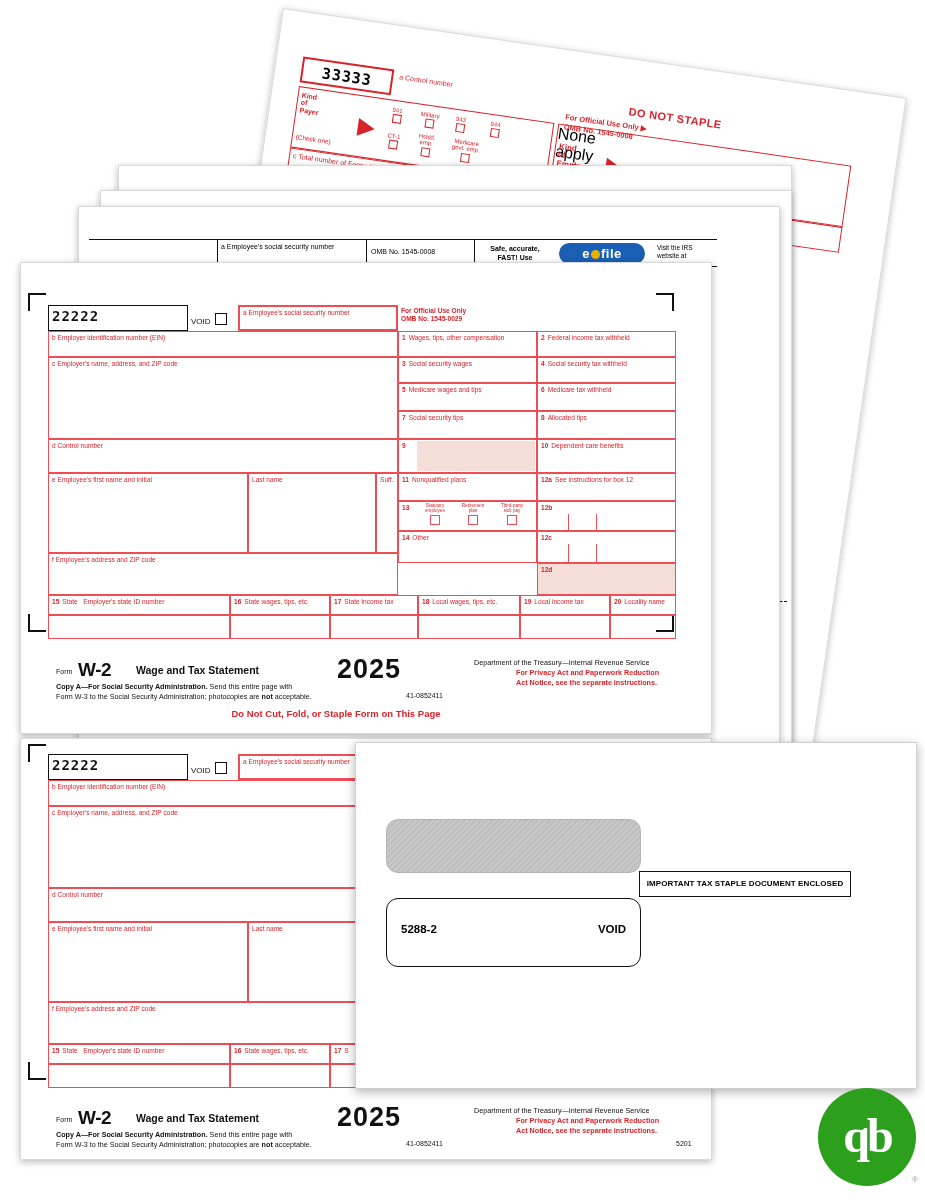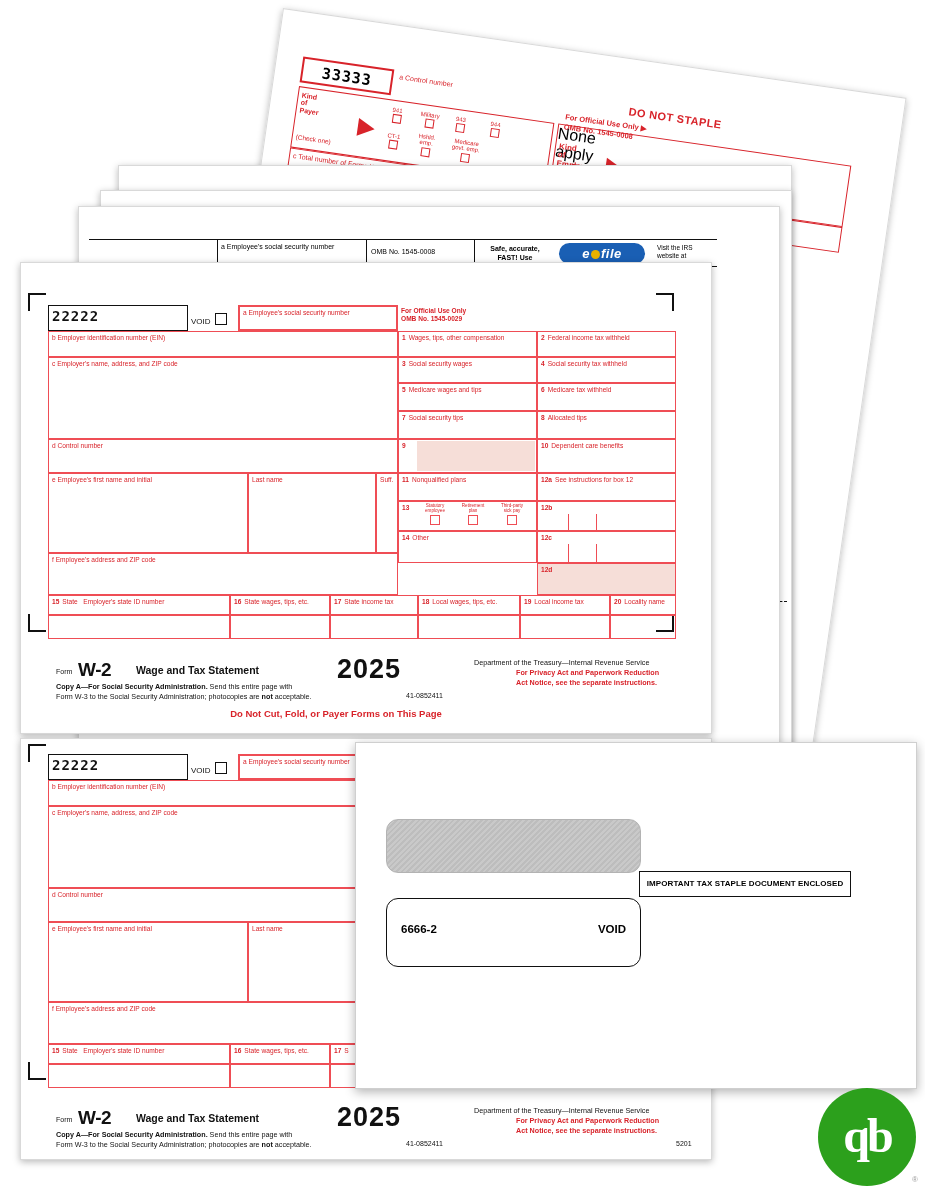--- a/index.html
+++ b/index.html
@@ -65,21 +65,21 @@
   .efile-band{
     position:absolute;left:10px;top:32px;width:628px;height:28px;
     border-top:1px solid #111;border-bottom:1px solid #111;box-sizing:border-box;
   }
   .efile-band .cellA{position:absolute;left:0;top:0;width:128px;height:100%;border-right:1px solid #111;}
   .efile-band .cellB{position:absolute;left:128px;top:0;width:150px;height:100%;border-right:1px solid #111;font-size:7px;padding:3px 4px;box-sizing:border-box;}
   .efile-band .cellC{position:absolute;left:278px;top:0;width:108px;height:100%;border-right:1px solid #111;font-size:7px;padding:8px 4px;box-sizing:border-box;}
   .efile-band .cellD{position:absolute;left:386px;top:0;width:80px;height:100%;font-size:7px;font-weight:bold;padding:5px 2px;box-sizing:border-box;text-align:center;line-height:1.25;}
   .efile-logo{
     position:absolute;left:470px;top:3px;width:86px;height:21px;border-radius:11px;
-    background:#1a5fb4;color:#fff;font-style:italic;font-weight:bold;font-size:13px;
+    background:#1a5fb4;color:#fff;font-weight:bold;font-size:13px;
     text-align:center;line-height:21px;letter-spacing:.5px;
   }
   .efile-logo .dot{display:inline-block;width:9px;height:9px;border-radius:50%;background:#e8b100;vertical-align:middle;margin:0 1px;}
   .efile-band .cellE{position:absolute;left:566px;top:0;width:62px;height:100%;font-size:6.5px;padding:4px 2px;box-sizing:border-box;line-height:1.3;}
 
   
   .w2a{left:20px;top:262px;width:690px;height:470px;}
   .w2b{left:20px;top:738px;width:690px;height:420px;}
 
   .corner{position:absolute;width:16px;height:16px;border:2px solid #111;}
@@ -310,21 +310,21 @@
     <span class="w2title" style="position:absolute;left:22px;top:3px;">W-2</span>
     <span class="w2sub" style="position:absolute;left:80px;top:8px;">Wage and Tax Statement</span>
     <span class="year" style="position:absolute;left:281px;top:-2px;">2025</span>
     <span style="position:absolute;left:418px;top:2px;font-size:7.2px;">Department of the Treasury—Internal Revenue Service</span>
     <span style="position:absolute;left:460px;top:12px;font-size:7.2px;font-weight:bold;color:#d8232a;line-height:1.35;">For Privacy Act and Paperwork Reduction<br>Act Notice, see the separate instructions.</span>
     <span style="position:absolute;left:0;top:26px;font-size:7.2px;line-height:1.35;">
       <b>Copy A—For Social Security Administration.</b><span> Send this entire page with</span><br>
       <span>Form W-3 to the Social Security Administration; photocopies are </span><b>not</b><span> acceptable.</span>
     </span>
     <span style="position:absolute;left:350px;top:36px;font-size:7px;">41-0852411</span>
-    <div class="dncf" style="position:absolute;left:0;top:52px;width:560px;">Do Not Cut, Fold, or Payer Forms on This Page</div>
+    <div class="dncf" style="position:absolute;left:0;top:52px;width:560px;">Do Not Cut, Fold, or Staple Form on This Page</div>
   </div>
 
   <div class="sheet w2b"></div>
 
   <div class="corner" style="left:28px;top:744px;border-right:none;border-bottom:none;"></div>
   <div class="corner" style="left:656px;top:744px;border-left:none;border-bottom:none;"></div>
   <div class="corner" style="left:28px;top:1062px;border-right:none;border-top:none;"></div>
   <div class="corner" style="left:656px;top:1062px;border-left:none;border-top:none;"></div>
 
   <div class="formbody" style="left:48px;top:754px;width:628px;height:330px;">
@@ -392,21 +392,21 @@
       <b>Copy A—For Social Security Administration.</b><span> Send this entire page with</span><br>
       <span>Form W-3 to the Social Security Administration; photocopies are </span><b>not</b><span> acceptable.</span>
     </span>
     <span style="position:absolute;left:350px;top:36px;font-size:7px;">41-0852411</span>
     <span style="position:absolute;left:620px;top:36px;font-size:7px;">5201</span>
   </div>
 
   <div class="sheet envelope">
     <div class="env-window"></div>
     <div class="env-window2">
-      <span class="env-code">6666-2</span>
+      <span class="env-code">5288-2</span>
       <span class="env-dwcl">VOID</span>
     </div>
     <div class="env-tag">IMPORTANT TAX STAPLE DOCUMENT ENCLOSED</div>
   </div>
 
   <div class="qb">
     <span class="glyph">qb</span>
     <span class="reg">®</span>
   </div>
 

